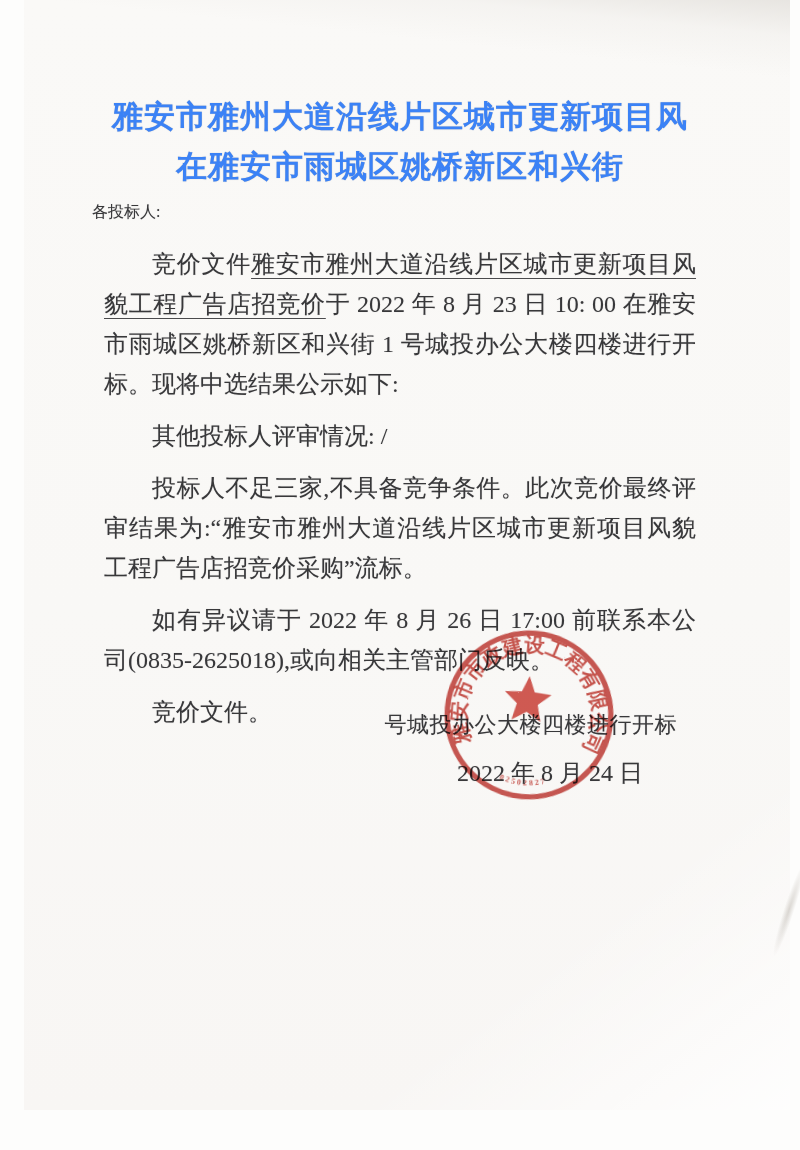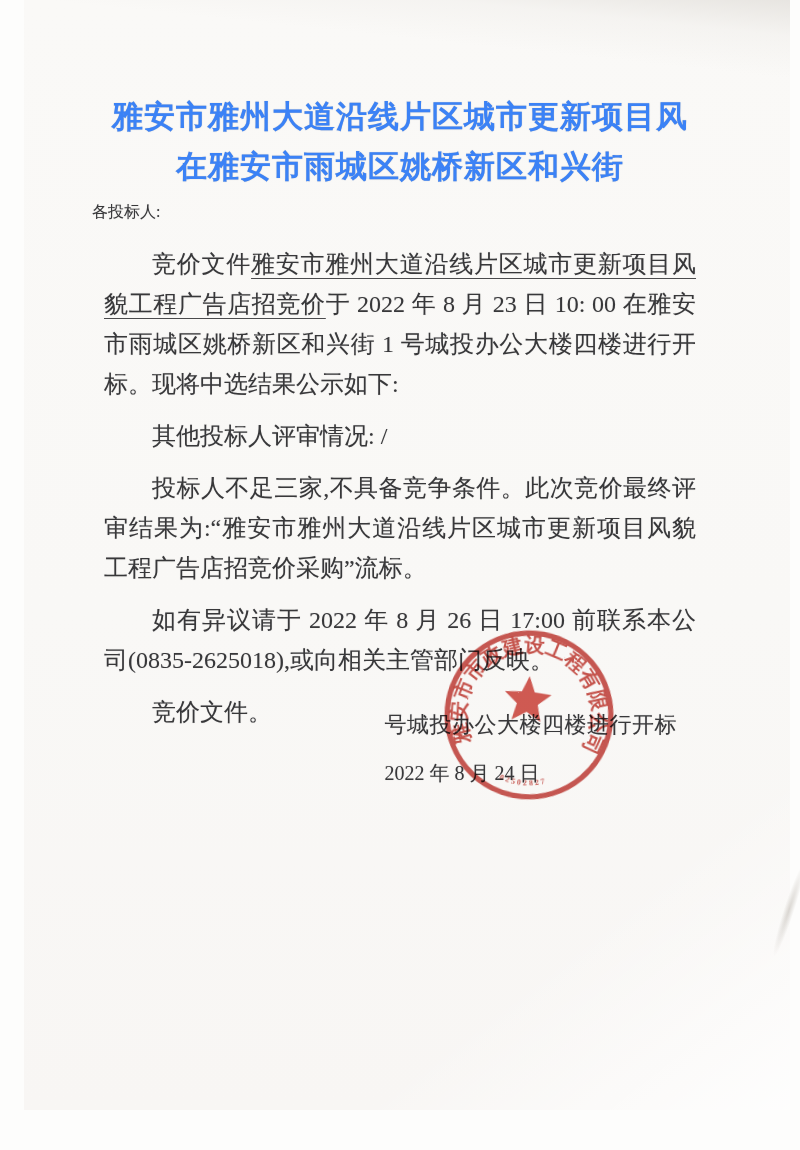--- a/index.html
+++ b/index.html
@@ -71,22 +71,22 @@
     text-shadow: 0 0 1px rgba(80,80,85,0.30);
   }
   .sign-company {
     font-size: 22px;
     letter-spacing: 0.5px;
     text-align: right;
     padding-right: 31px;
     line-height: 30px;
   }
   .sign-date {
-    font-size: 20px;
-    text-align: left;
+    font-size: 24px;
+    text-align: right;
     padding-right: 65px;
     line-height: 30px;
     margin-top: 18px;
   }
   .seal {
     position: absolute;
     left: 441px;
     top: 627px;
     width: 176px;
     height: 176px;

